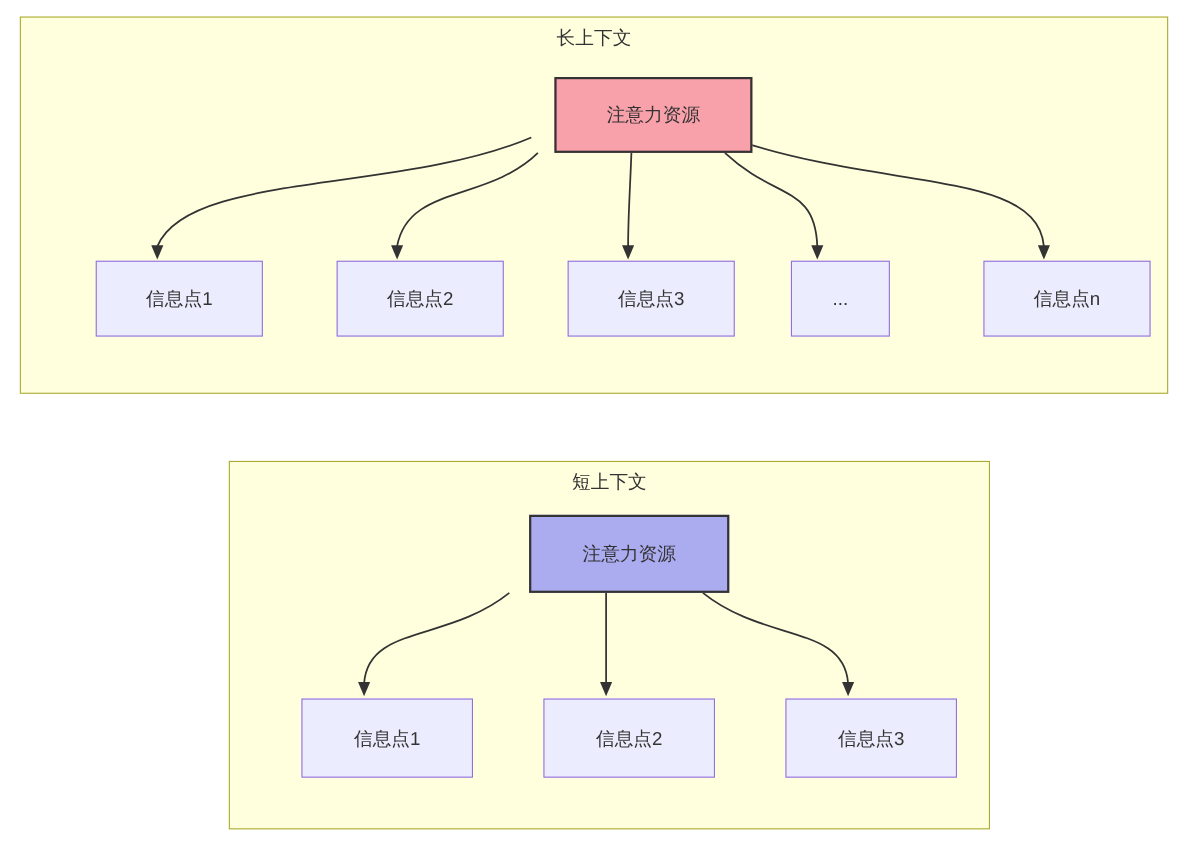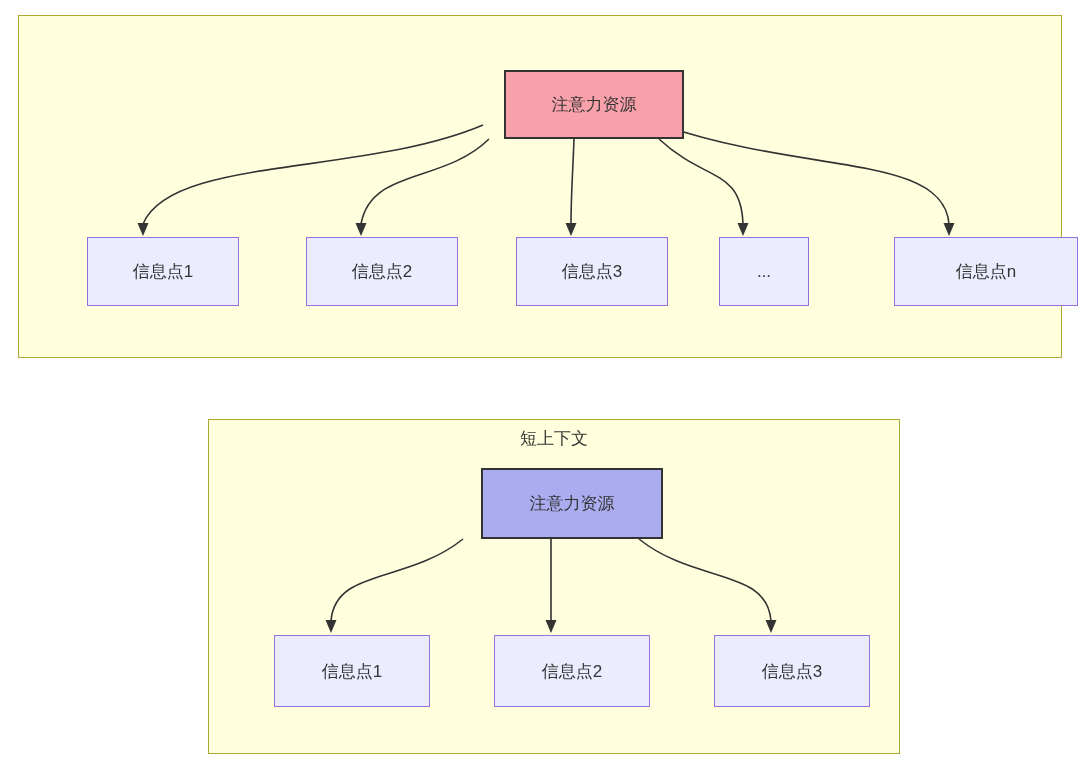--- a/index.html
+++ b/index.html
@@ -45,33 +45,34 @@
   .attention-long{left:464px;top:54px;width:180px;height:69px;background:var(--attention-long-fill);}
   .attention-short{left:251px;top:48px;width:182px;height:71px;background:var(--attention-short-fill);}
 
   .info-node{background:var(--info-node-fill);border:1.3px solid var(--info-node-border);}
 
   
   .li-1{left:47px; top:221px;width:152px;height:69px;}
   .li-2{left:266px;top:221px;width:152px;height:69px;}
   .li-3{left:476px;top:221px;width:152px;height:69px;}
   .li-4{left:679px;top:221px;width:90px; height:69px;}
-  .li-5{left:854px;top:221px;width:184px;height:69px;}
+  .li-5{left:854px;top:221px;width:152px;height:69px;}
 
   
   .si-1{left:44px; top:215px;width:156px;height:72px;}
   .si-2{left:264px;top:215px;width:156px;height:72px;}
   .si-3{left:484px;top:215px;width:156px;height:72px;}
 </style>
 </head>
 <body>
 
 <div class="canvas">
 
   <section class="subgraph subgraph-long">
+    <div class="subgraph-title">长上下文</div>
 
     <svg class="edges" width="1044" height="343" viewBox="0 0 1044 343">
       <path class="edge" d="M464,109 C344,160 152,140 124,208"></path>
       <polygon class="arrowhead" points="118.5,207 129.5,207 124,220"></polygon>
 
       <path class="edge" d="M470,123 C424,168 352,152 342,208"></path>
       <polygon class="arrowhead" points="336.5,207 347.5,207 342,220"></polygon>
 
       <path class="edge" d="M555,123 C554,152 552,180 552,208"></path>
       <polygon class="arrowhead" points="546.5,207 557.5,207 552,220"></polygon>

